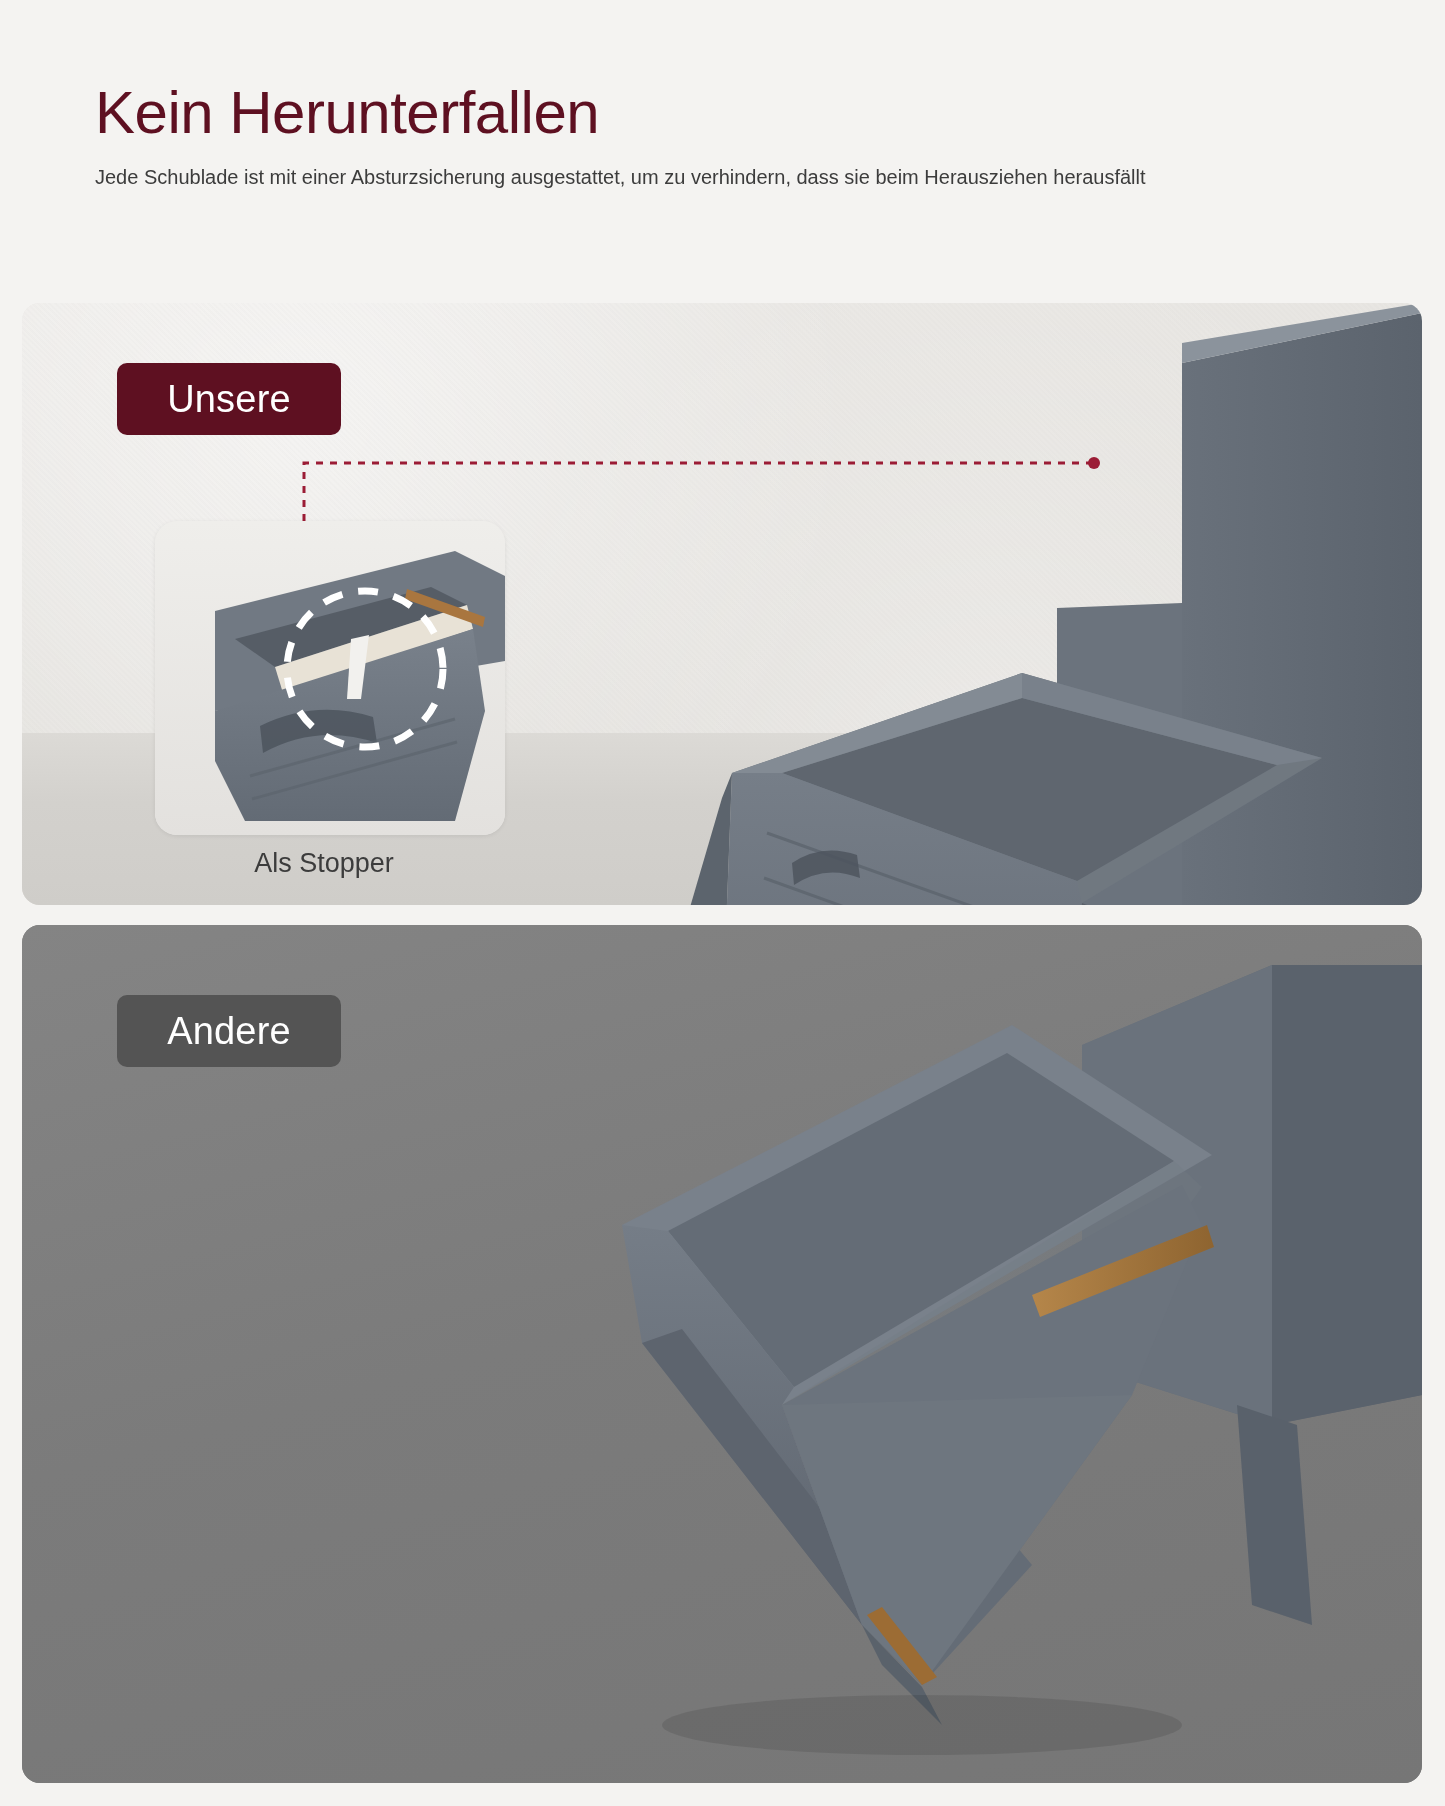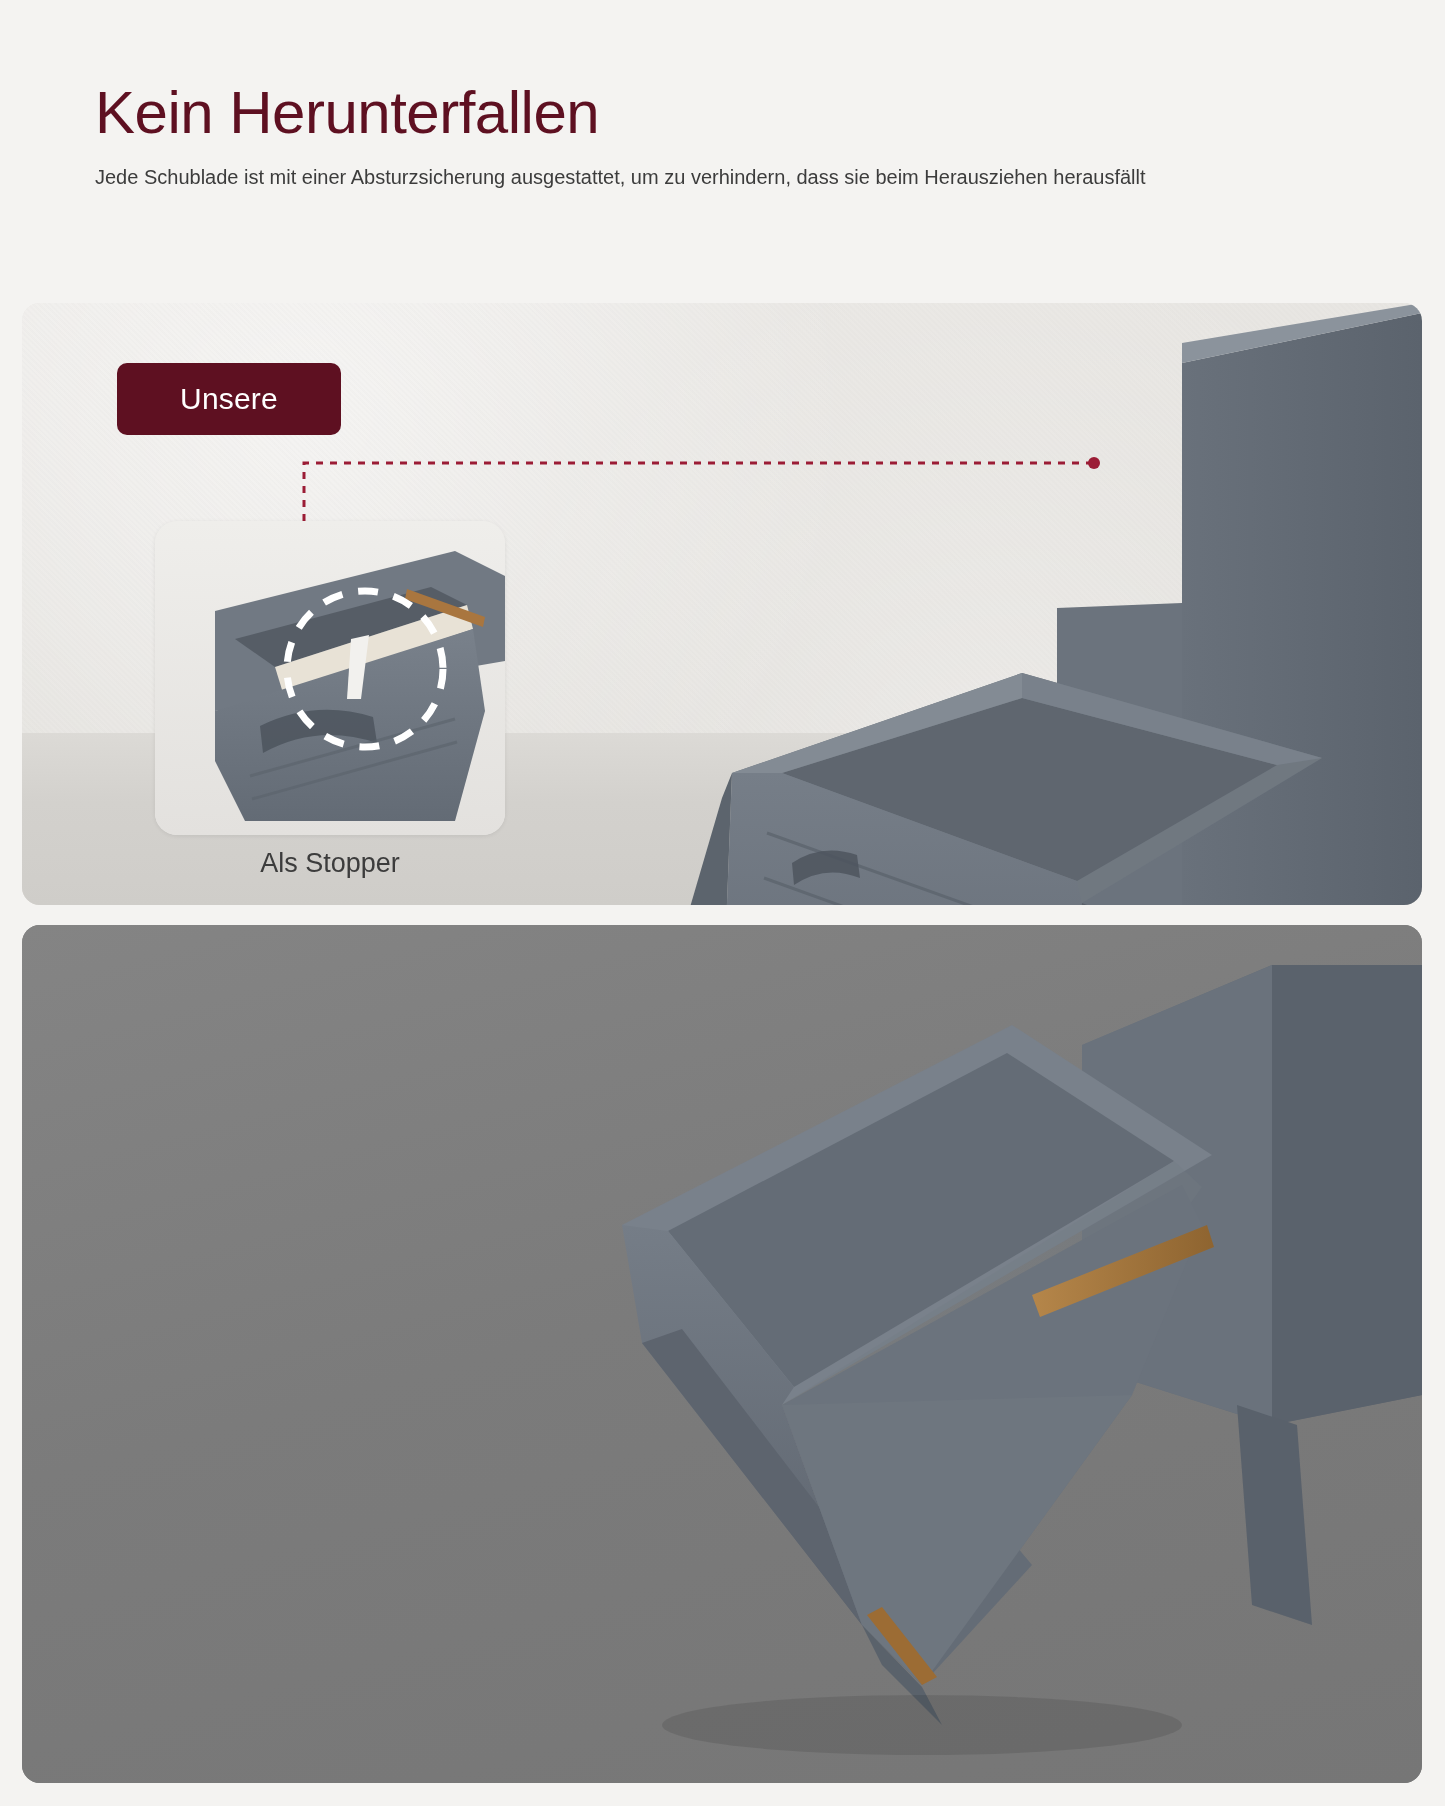--- a/index.html
+++ b/index.html
@@ -100,21 +100,21 @@
     background: linear-gradient(165deg, #848484 0%, #7b7b7b 45%, #767676 100%);
   }
 
   
   .badge {
     position: absolute;
     display: flex;
     align-items: center;
     justify-content: center;
     border-radius: 10px;
-    font-size: 30px;
+    font-size: 38px;
     letter-spacing: 0.2px;
     color: #ffffff;
   }
   .badge-ours {
     left: 95px;
     top: 60px;
     width: 224px;
     height: 72px;
     background: #5e1021;
   }
@@ -141,21 +141,21 @@
     top: 218px;
     width: 350px;
     height: 314px;
     border-radius: 22px;
     overflow: hidden;
     background: #ecebe8;
     box-shadow: 0 1px 4px rgba(0,0,0,0.08);
   }
   .inset-caption {
     position: absolute;
-    left: 133px;
+    left: 127px;
     top: 545px;
     width: 350px;
     text-align: center;
     font-size: 27px;
     color: #3c3c3c;
   }
 
   
   .art {
     position: absolute;
@@ -329,15 +329,16 @@
         <path d="M760,480 L840,700 L900,760 L1110,470 Z" fill="#6e767f"></path>
         <path d="M840,700 L900,762 L920,800 L860,740 Z" fill="#5a626b"></path>
 
         <path d="M1010,370 L1185,300 L1192,322 L1018,392 Z" fill="url(#gRail2)"></path>
         <path d="M845,690 L900,760 L915,752 L860,682 Z" fill="#9c6c34"></path>
 
         <ellipse cx="900" cy="800" rx="260" ry="30" fill="#000" opacity="0.10"></ellipse>
       </svg>
     </div>
 
+    <div class="badge badge-others">Andere</div>
   </div>
 
 </div>
 
 </body></html>

